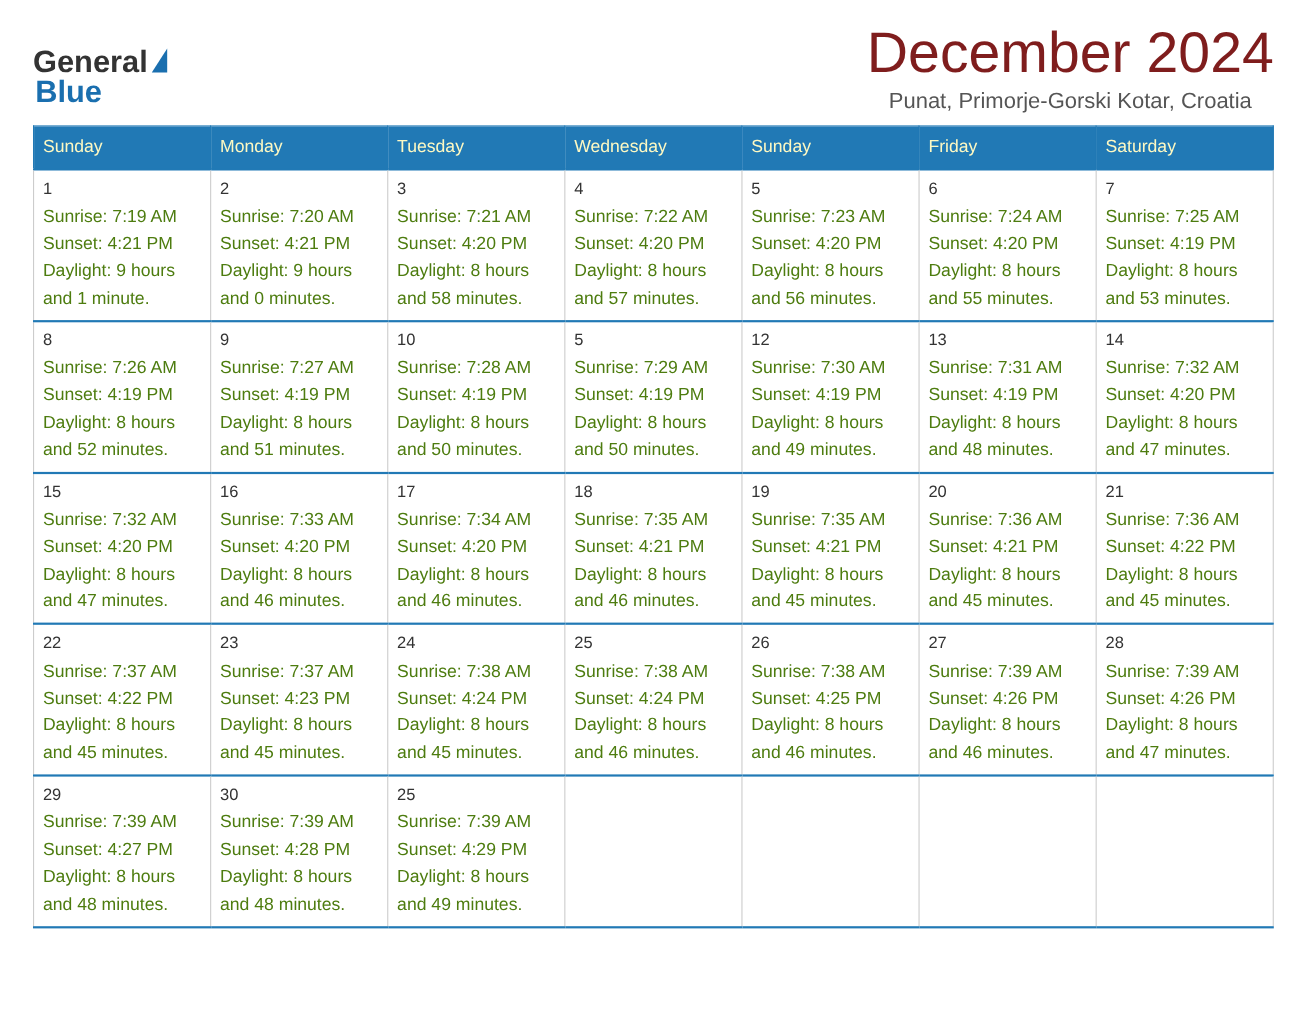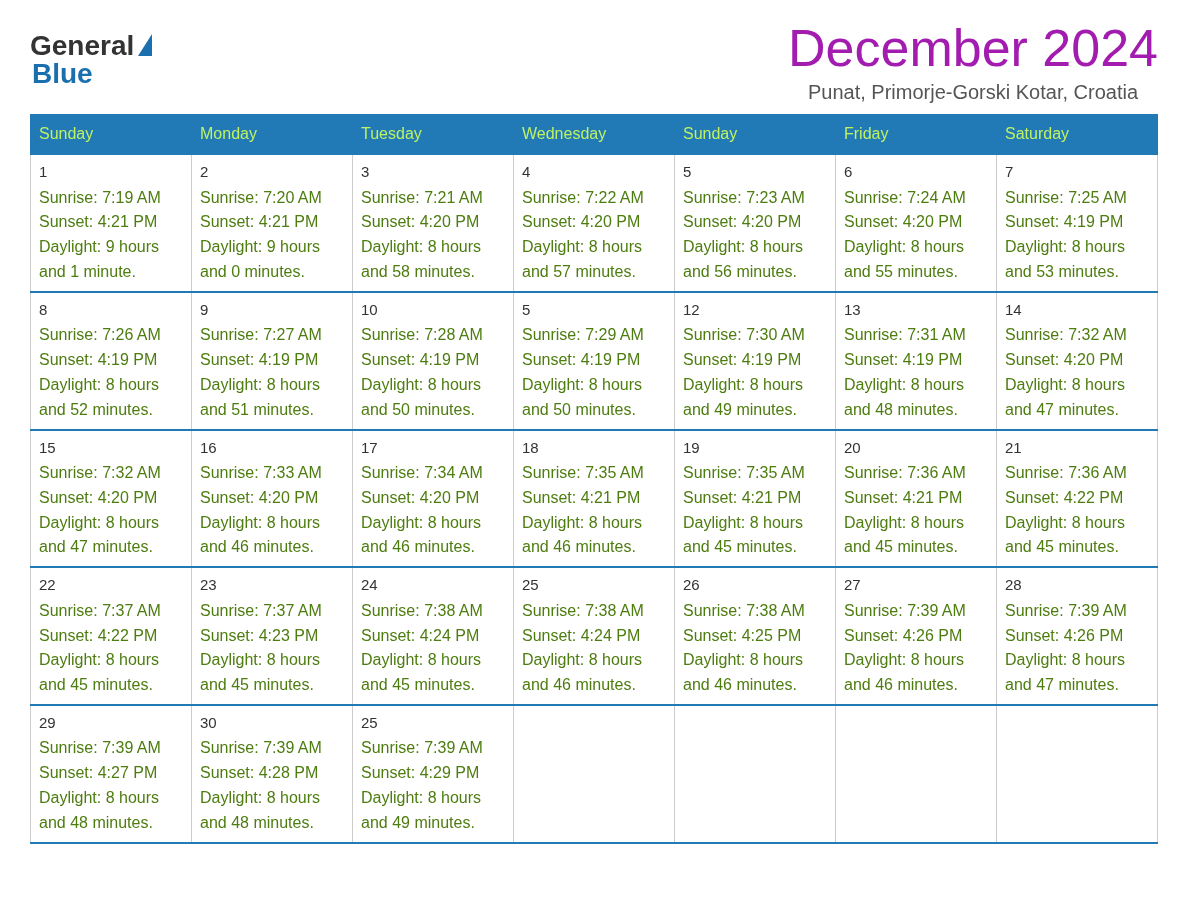--- a/index.html
+++ b/index.html
@@ -13,21 +13,21 @@
     .header {
       display: flex;
       align-items: flex-start;
       justify-content: space-between;
       margin-bottom: 10px;
     }
     .logo {
       display: flex;
       flex-direction: column;
       align-items: flex-start;
-      margin-top: 10px;
+      margin-top: 20px;
     }
     .logo-top {
       display: flex;
       align-items: center;
     }
     .logo-general {
       font-size: 28px;
       font-weight: bold;
       color: #333;
     }
@@ -45,37 +45,37 @@
       color: #1a6faf;
       margin-top: -4px;
       padding-left: 2px;
     }
     .title-section {
       text-align: right;
     }
     .month-title {
       font-size: 52px;
       font-weight: normal;
-      color: #a21caf;
+      color: #7f1d1d;
       line-height: 1.1;
     }
     .location {
       font-size: 20px;
       color: #555;
       margin-top: 4px;
       text-align: center;
     }
     .calendar {
       width: 100%;
       border-collapse: collapse;
       margin-top: 10px;
     }
     .calendar thead tr th {
       background-color: #2179b5;
-      color: #bef264;
+      color: #fef9c3;
       font-size: 16px;
       font-weight: normal;
       padding: 10px 8px;
       text-align: left;
       border: 1px solid #2179b5;
     }
     .calendar tbody tr td {
       vertical-align: top;
       border: 1px solid #ccc;
       padding: 6px 8px;

